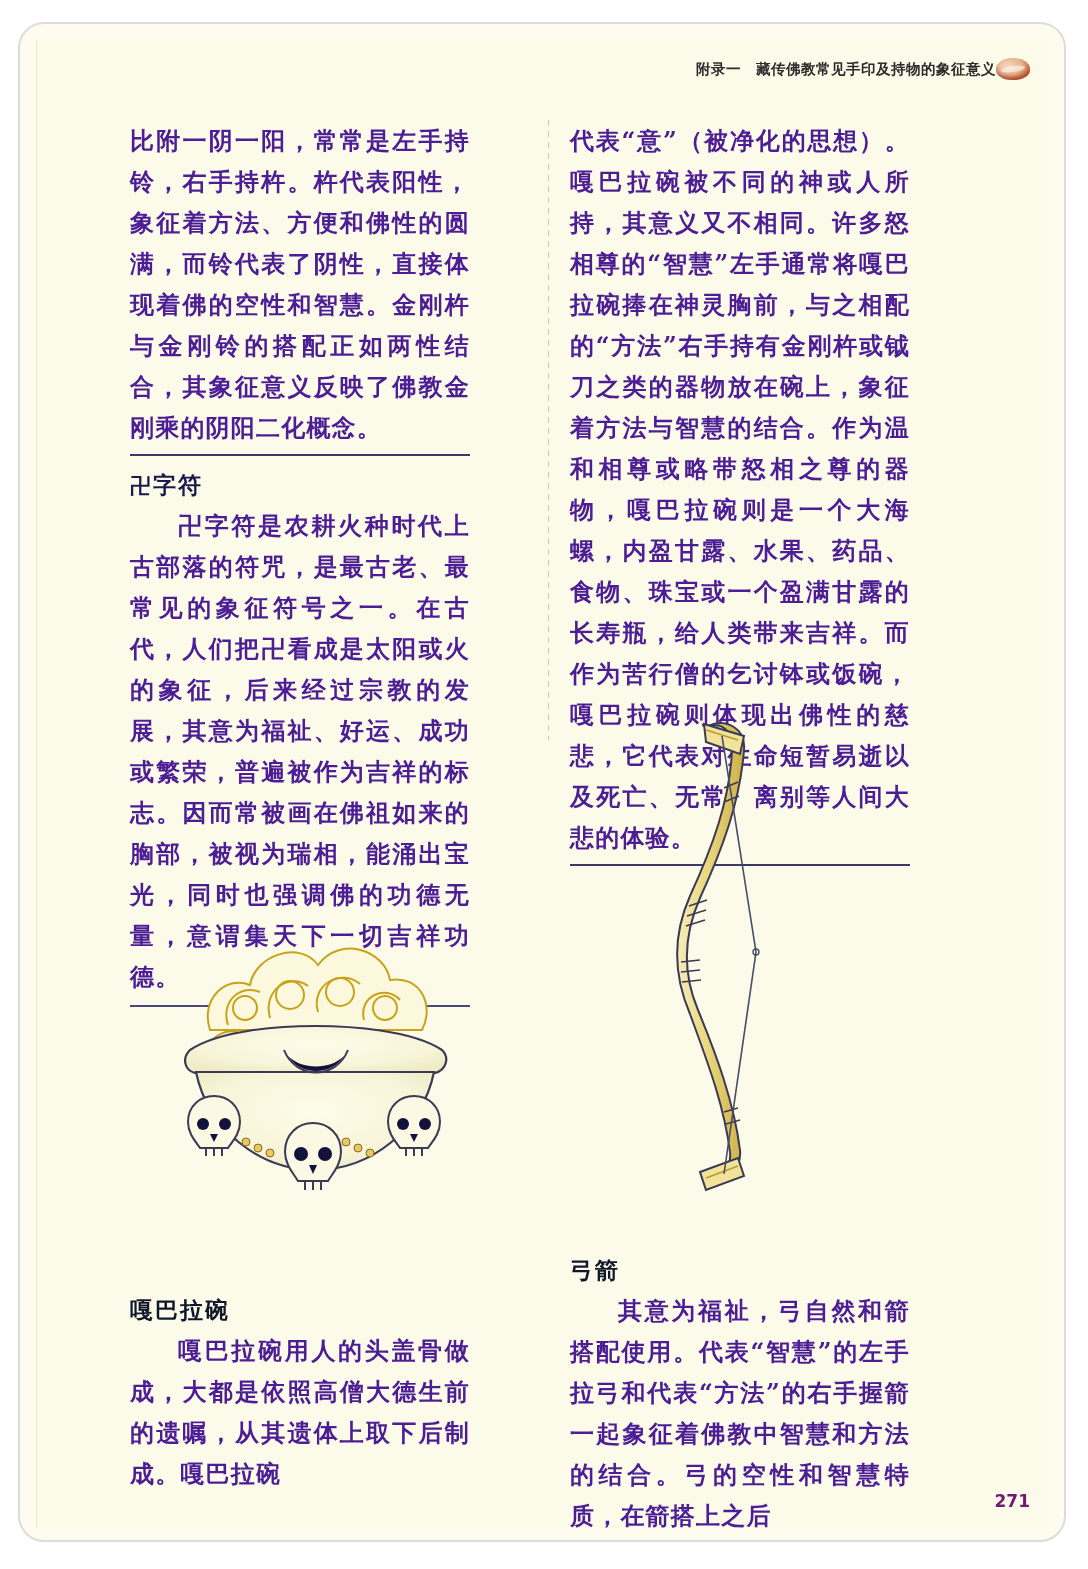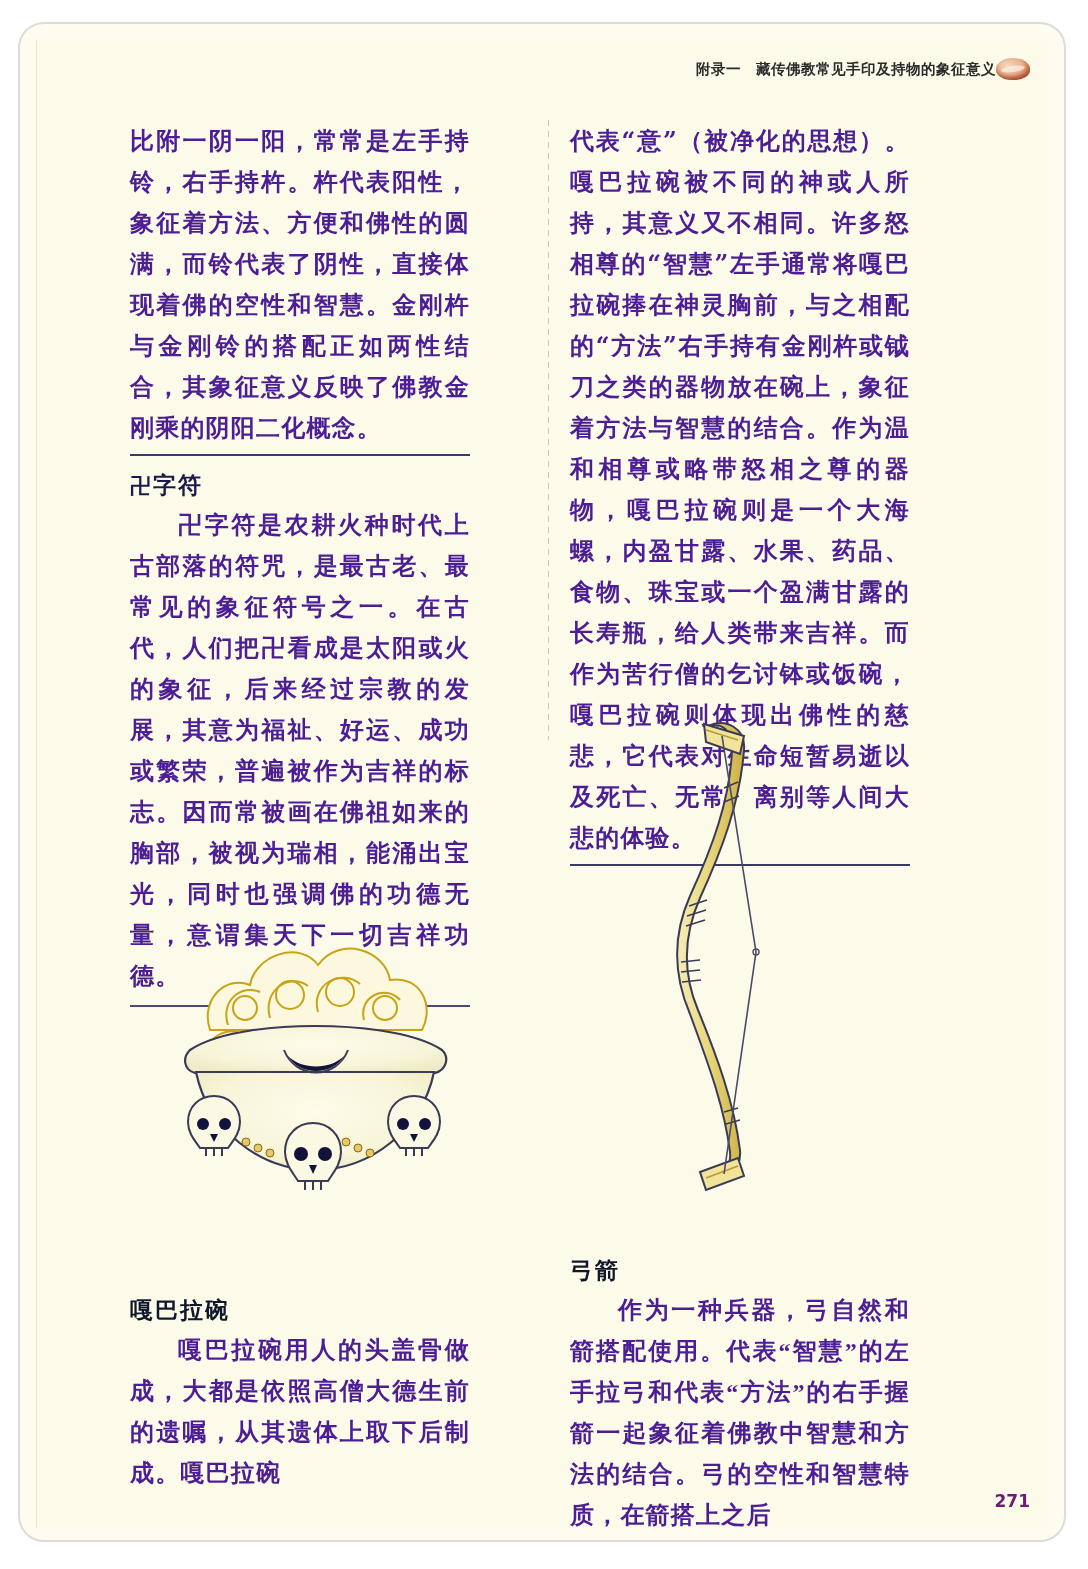--- a/index.html
+++ b/index.html
@@ -81,21 +81,21 @@
   .body-text {
     font-family: "DejaVu Serif", serif;
     font-size: 24px;
     line-height: 41px;
     color: #4c1d95;
     text-align: justify;
     text-justify: inter-character;
     letter-spacing: 1.2px;
     font-weight: 600;
   }
-  .indent { text-indent: 2em; font-family: Liberation Serif, serif; }
+  .indent { text-indent: 2em; }
 
   .rule {
     height: 2px;
     background: #3a3a6a;
     margin: 6px 0 14px 0;
   }
   .rule-thin {
     height: 1.5px;
     background: #4a4a7a;
     margin: 8px 0 6px 0;
@@ -277,17 +277,17 @@
       </g>
 
       <path d="M62 26 L96 242 L64 464" fill="none" stroke="#4a4a6a" stroke-width="1.6"></path>
 
       <circle cx="96" cy="242" r="3" fill="none" stroke="#4a4a6a" stroke-width="1.4"></circle>
     </svg>
   </div>
 
   <div class="col" style="left:570px; top:1245px; width:340px;">
     <div class="section-head">弓箭</div>
-    <div class="body-text indent">作为一种兵器，弓自然和箭搭配使用。代表“智慧”的左手拉弓和代表“方法”的右手握箭一起象征着佛教中智慧和方法的结合。弓的空性和智慧特质，在箭搭上之后</div>
+    <div class="body-text indent">其意为福祉，弓自然和箭搭配使用。代表“智慧”的左手拉弓和代表“方法”的右手握箭一起象征着佛教中智慧和方法的结合。弓的空性和智慧特质，在箭搭上之后</div>
   </div>
 
   <div class="page-number">271</div>
 </div>
 
 </body></html>

